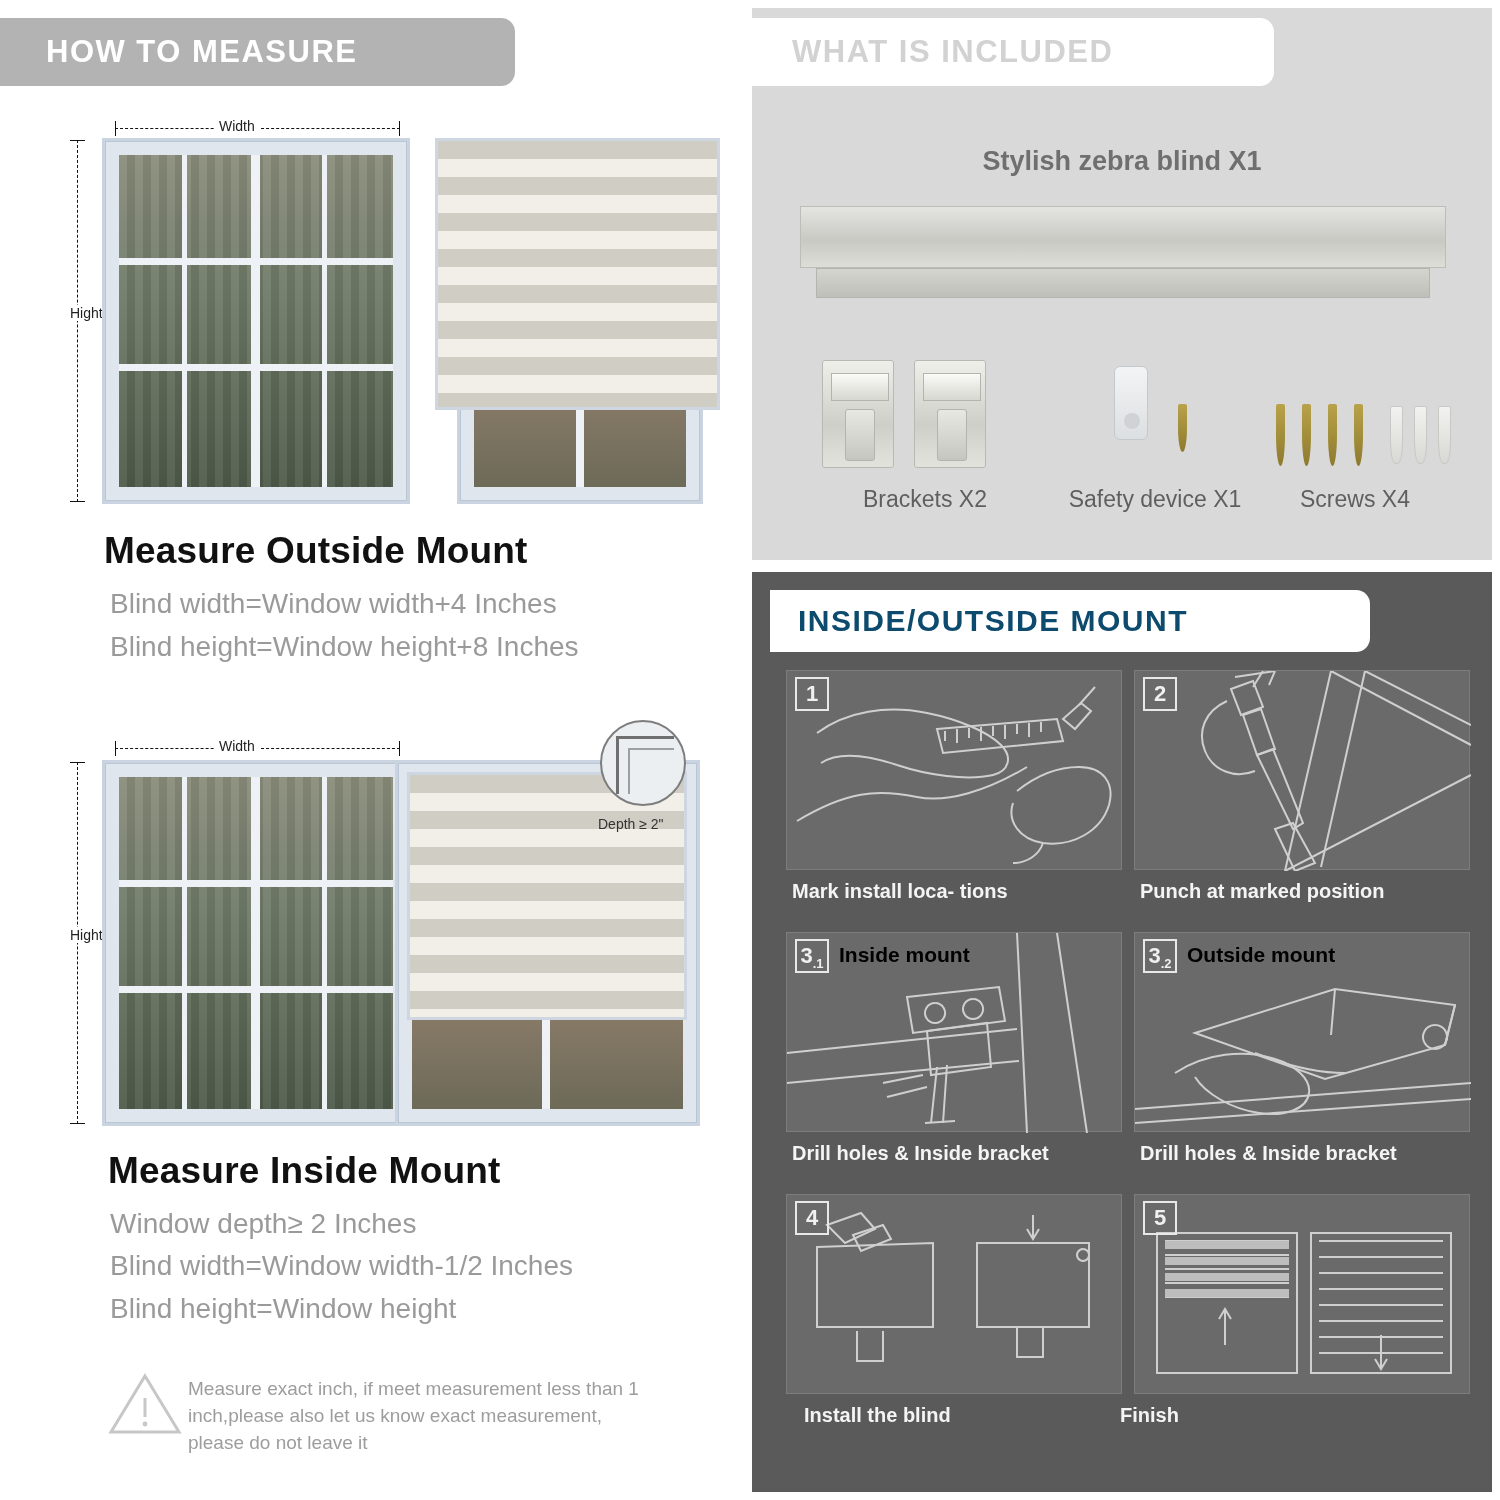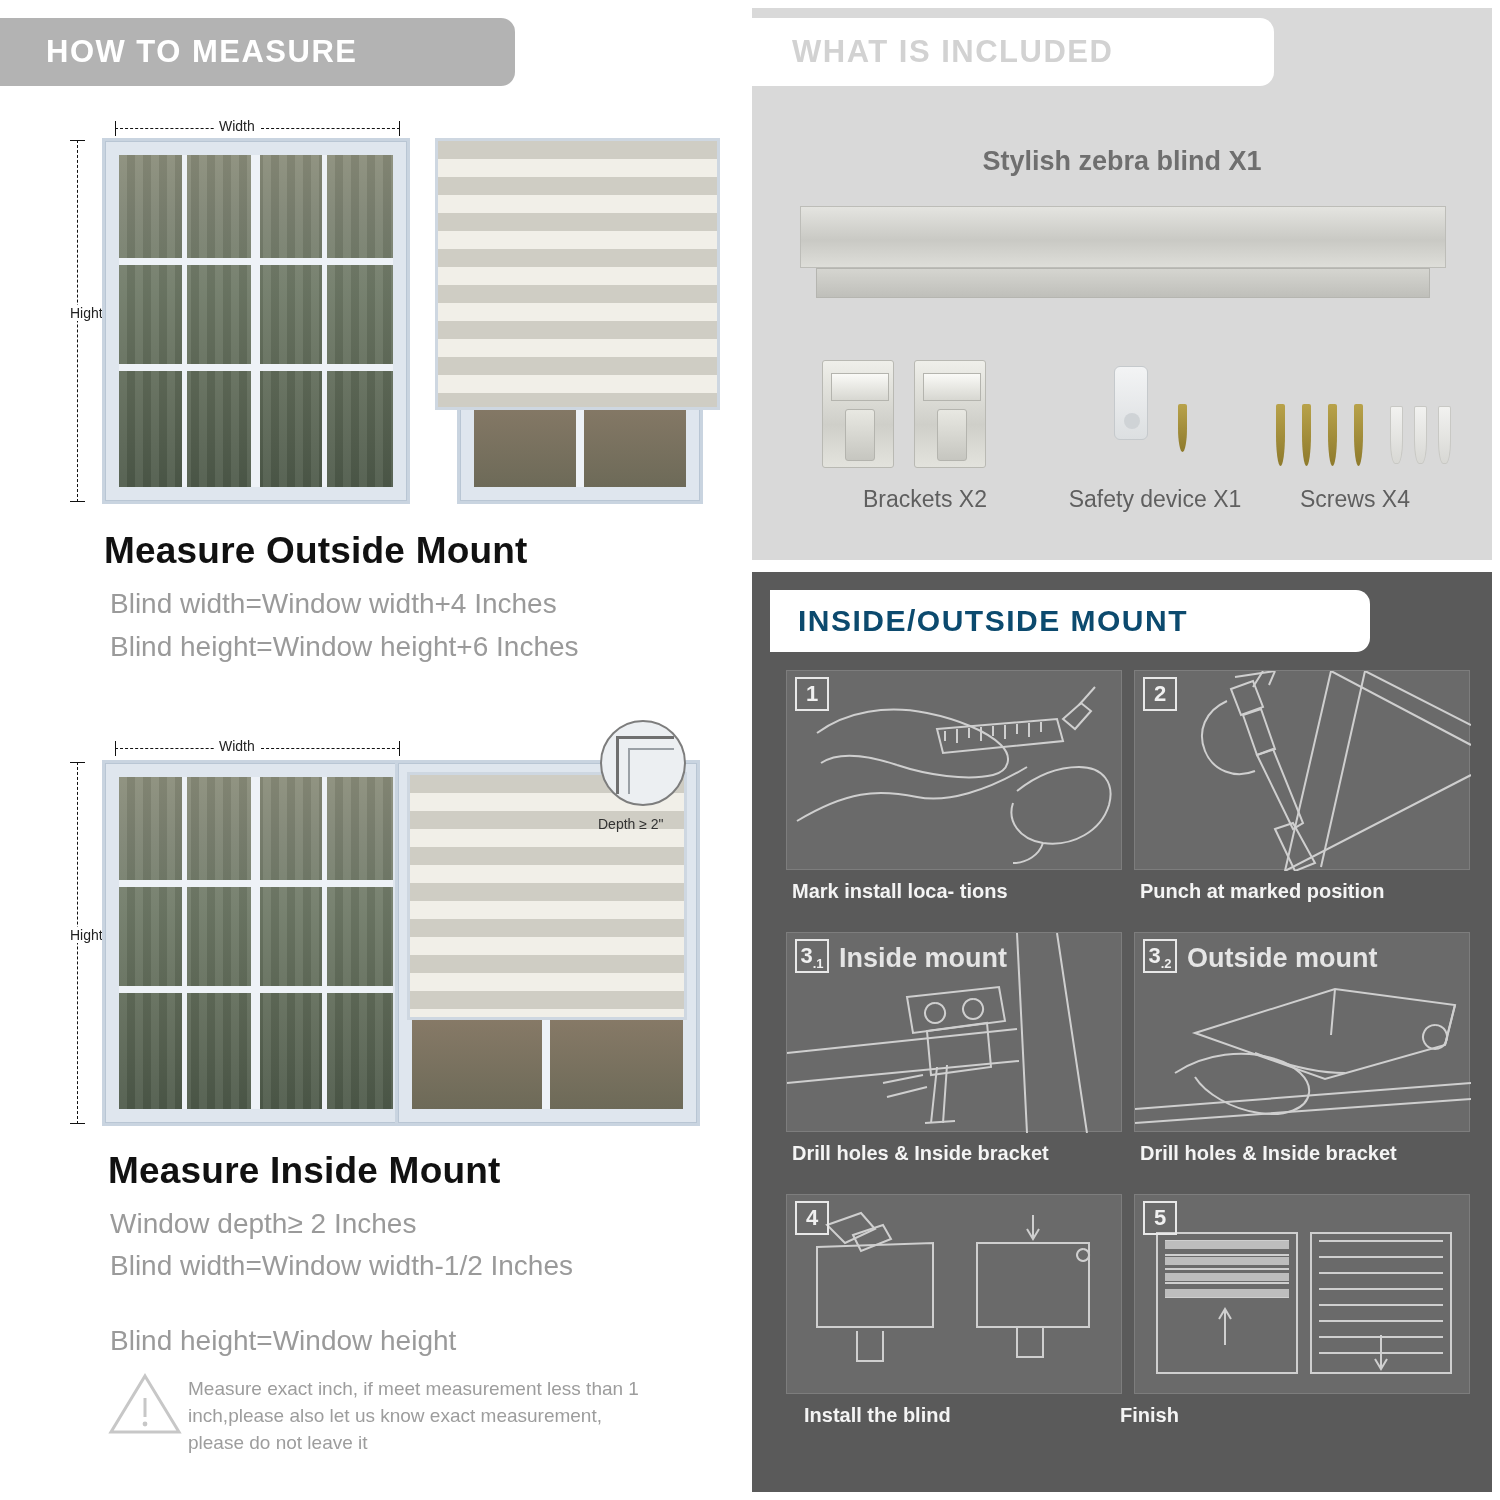--- a/index.html
+++ b/index.html
@@ -192,22 +192,22 @@
   .step {
     position: absolute; background: #6a6a6a; border: 1px solid #7d7d7d;
   }
   .step-num {
     position: absolute; left: 8px; top: 6px; width: 34px; height: 34px;
     border: 2px solid #e8e8e8; color: #f0f0f0; font-size: 22px; font-weight: bold;
     display: flex; align-items: center; justify-content: center;
   }
   .step-num small { font-size: 13px; align-self: flex-end; }
   .step-inline-label {
-    position: absolute; left: 52px; top: 10px; color: #e5e5e5;
-    font-size: 27px; font-weight: bold;
+    position: absolute; left: 52px; top: 10px; color: #000000;
+    font-size: 21px; font-weight: bold;
   }
   .step-caption {
     position: absolute; color: #f4f4f4; font-size: 20px; font-weight: bold;
   }
   .sk { position: absolute; }
 </style>
 </head>
 <body>
 
 <div class="page">
@@ -251,21 +251,21 @@
         </div>
         <div class="blind" style="left:0px; top:18px; width:285px; height:272px;">
           <div class="valance"></div>
           <div class="zebra" style="height:100%;"></div>
         </div>
       </div>
     </div>
 
     <div class="h1-title" style="left:104px; top:530px;">Measure Outside Mount</div>
     <div class="rule-line" style="left:110px; top:588px;">Blind width=Window width+4 Inches</div>
-    <div class="rule-line" style="left:110px; top:631px;">Blind height=Window height+6 Inches</div>
+    <div class="rule-line" style="left:110px; top:631px;">Blind height=Window height+8 Inches</div>
 
     <div class="win-wrap" style="left:60px; top:730px; width:660px; height:400px;">
 
       <div class="arrow-h" style="left:55px; top:18px; width:285px;"></div>
       <div class="tick" style="left:55px; top:11px; width:1px; height:15px;"></div>
       <div class="tick" style="left:339px; top:11px; width:1px; height:15px;"></div>
       <div class="dim-label" style="left:155px; top:8px;">Width</div>
 
       <div class="arrow-v" style="left:17px; top:32px; height:362px;"></div>
       <div class="tick" style="left:10px; top:32px; width:15px; height:1px;"></div>
@@ -299,21 +299,21 @@
       <div class="depth-circle" style="left:540px; top:-10px;">
         <div style="position:absolute; left:14px; top:14px; width:58px; height:58px; border:3px solid #6f6f6f; border-right:none; border-bottom:none;"></div>
         <div style="position:absolute; left:26px; top:26px; width:46px; height:46px; border-left:2px solid #9aa0a6; border-top:2px solid #9aa0a6;"></div>
       </div>
       <div class="depth-label" style="left:538px; top:86px;">Depth ≥ 2"</div>
     </div>
 
     <div class="h1-title" style="left:108px; top:1150px;">Measure Inside Mount</div>
     <div class="rule-line" style="left:110px; top:1208px;">Window depth≥ 2 Inches</div>
     <div class="rule-line" style="left:110px; top:1250px;">Blind width=Window width-1/2 Inches</div>
-    <div class="rule-line" style="left:110px; top:1293px;margin-top:32px;">Blind height=Window height</div>
+    <div class="rule-line" style="left:110px; top:1293px;">Blind height=Window height</div>
 
     <svg class="warn-tri" viewBox="0 0 74 64" style="left:108px; top:1372px;">
       <polygon points="37,4 71,60 3,60" fill="none" stroke="#c7c7c7" stroke-width="3"></polygon>
       <line x1="37" y1="26" x2="37" y2="45" stroke="#c7c7c7" stroke-width="3"></line>
       <circle cx="37" cy="52" r="2.4" fill="#c7c7c7"></circle>
     </svg>
     <div class="note-text" style="left:188px; top:1376px;">Measure exact inch, if meet measurement less than 1 inch,please also let us know exact measurement, please do not leave it</div>
   </div>
 
   <div class="included-panel">

